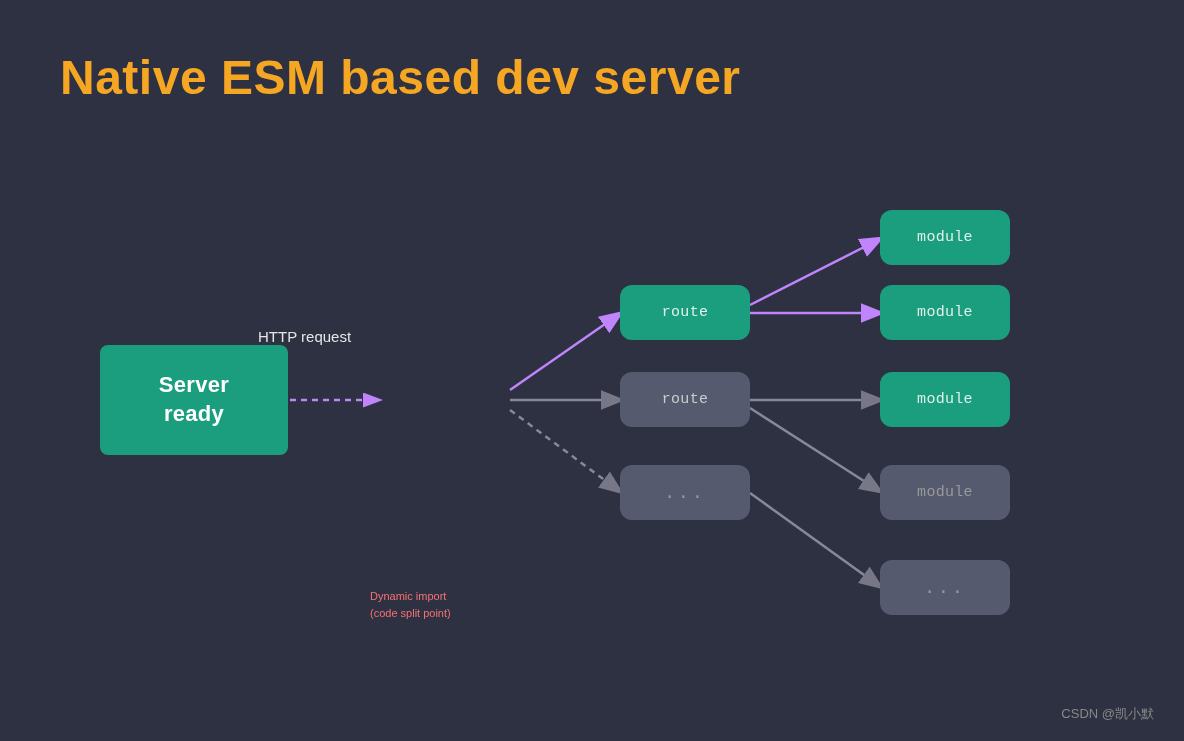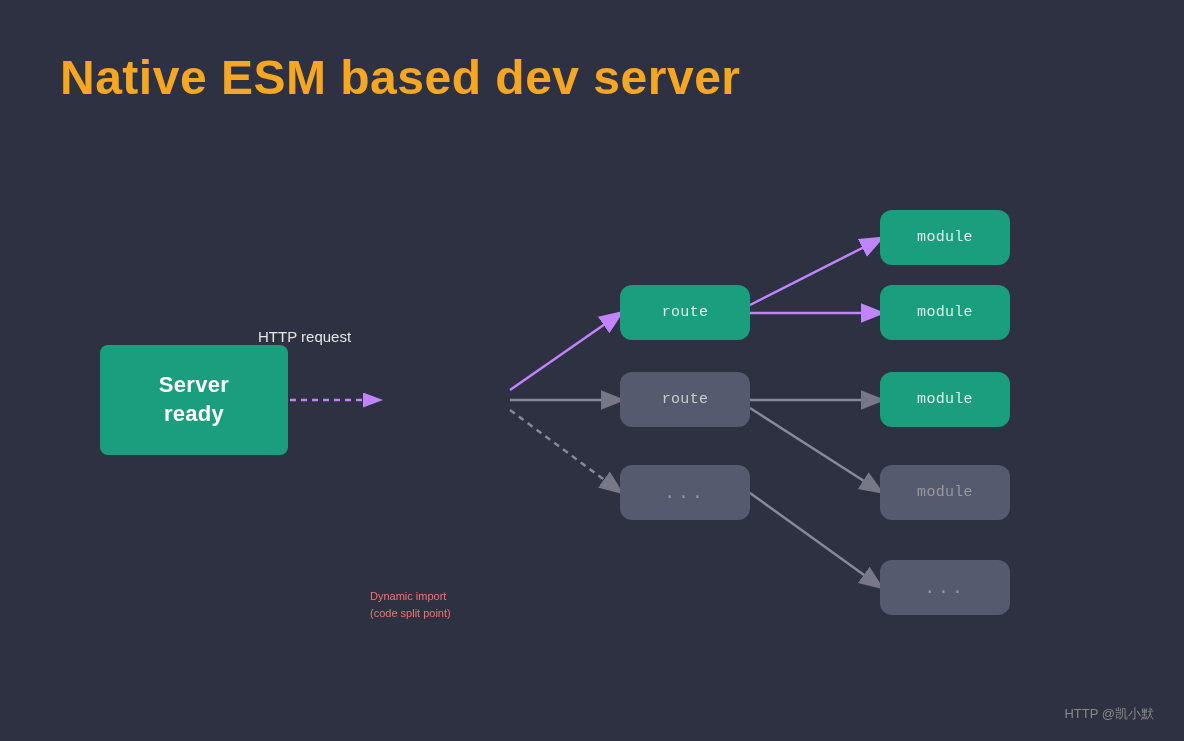--- a/index.html
+++ b/index.html
@@ -279,14 +279,14 @@
     <div class="box box-dots2">
       <span>...</span>
     </div>
 
     <div class="label-dynamic">
       <span>Dynamic import<br>(code split point)</span>
     </div>
 
   </div>
 
-  <div class="watermark">HTTP @凯小默</div>
+  <div class="watermark">CSDN @凯小默</div>
 </div>
 
 </body></html>

